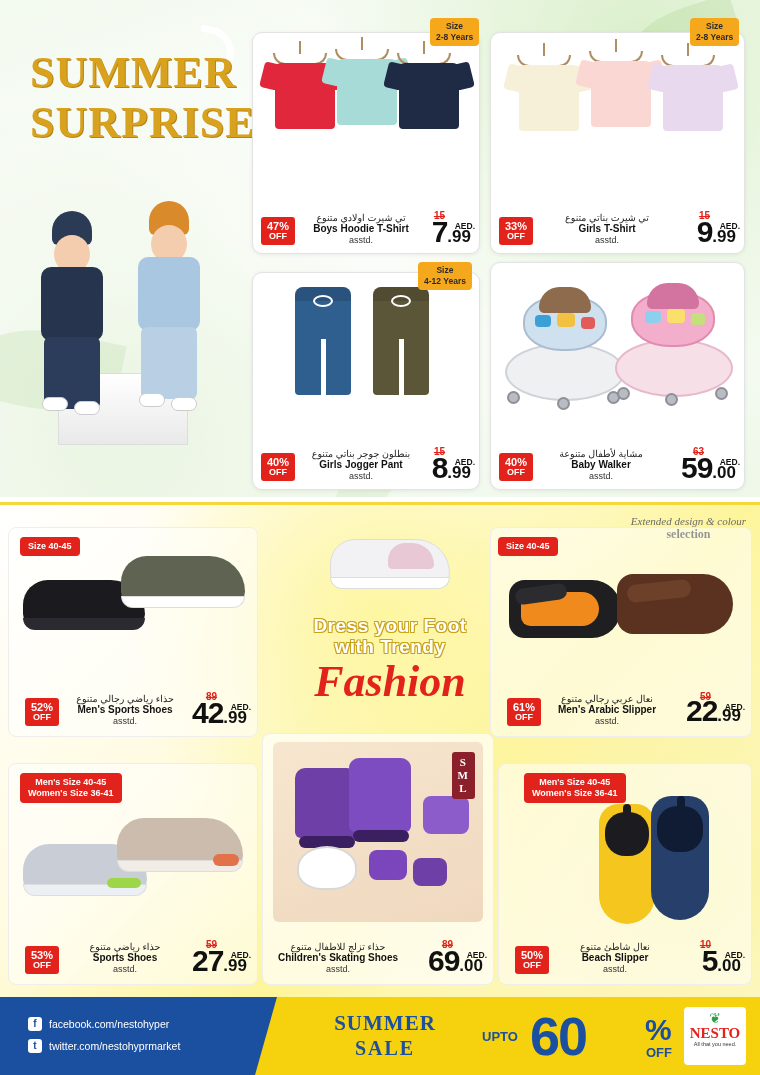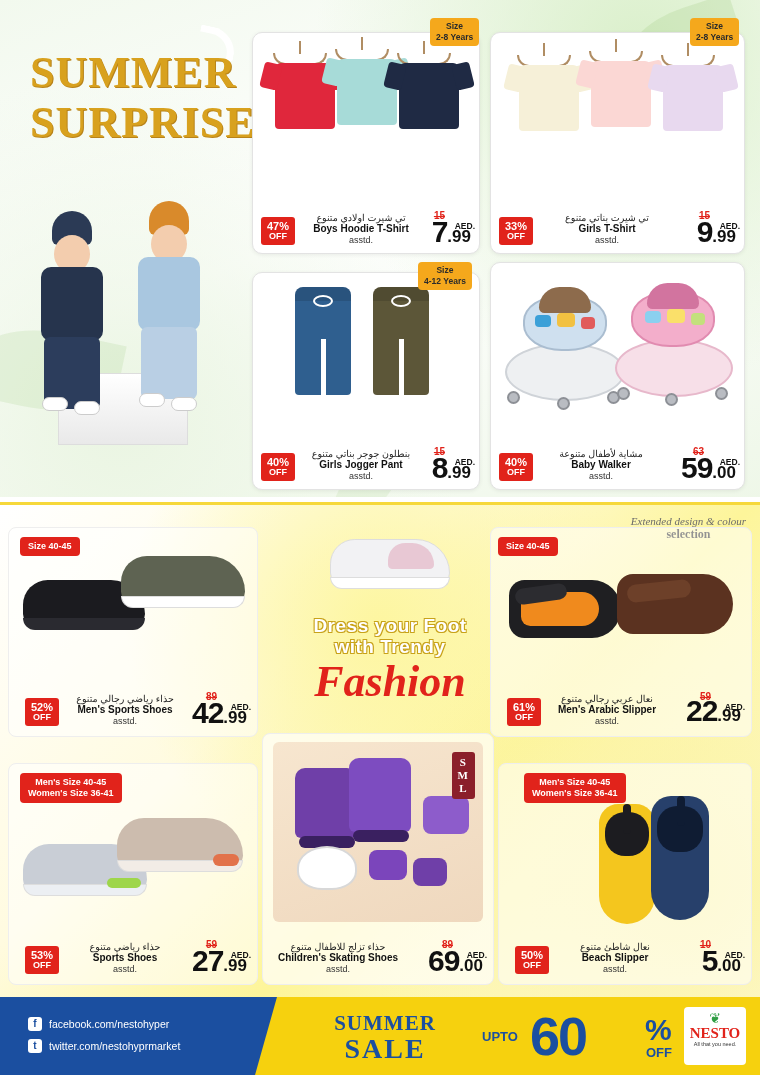--- a/index.html
+++ b/index.html
@@ -192,21 +192,21 @@
   .social { position:absolute; left:28px; top:20px; color:#fff; font-size:10.5px; }
   .social div { margin-bottom:8px; display:flex; align-items:center; }
   .sq { width:14px;height:14px;border-radius:3px;background:#fff;color:#1b4fa0;
         font-weight:bold; font-size:10px; text-align:center; line-height:14px; margin-right:7px; }
   .ss-text {
     position:absolute; left:300px; top:14px; width:170px; text-align:center;
     font-family:"Liberation Serif", serif; font-weight:bold; color:#1b4fa0;
     line-height:25px;
   }
   .ss1 { font-size:21px; letter-spacing:1px; }
-  .ss2 { font-size:28px; letter-spacing:2px; }
+  .ss2 { font-size:20px; letter-spacing:2px; }
   .upto { position:absolute; left:482px; top:32px; font-size:13px; font-weight:bold; color:#1b4fa0; }
   .seventy {
     position:absolute; left:530px; top:8px;
     font-size:54px; font-weight:bold; color:#1b4fa0; letter-spacing:-2px;
     font-family:"Liberation Sans", sans-serif;
   }
   .pctoff { position:absolute; left:645px; top:16px; color:#1b4fa0; font-size:30px; font-weight:bold; }
   .offsm { position:absolute; left:646px; top:48px; color:#1b4fa0; font-size:13px; font-weight:bold; }
   .nesto {
     position:absolute; right:14px; top:10px; width:62px; height:58px;

